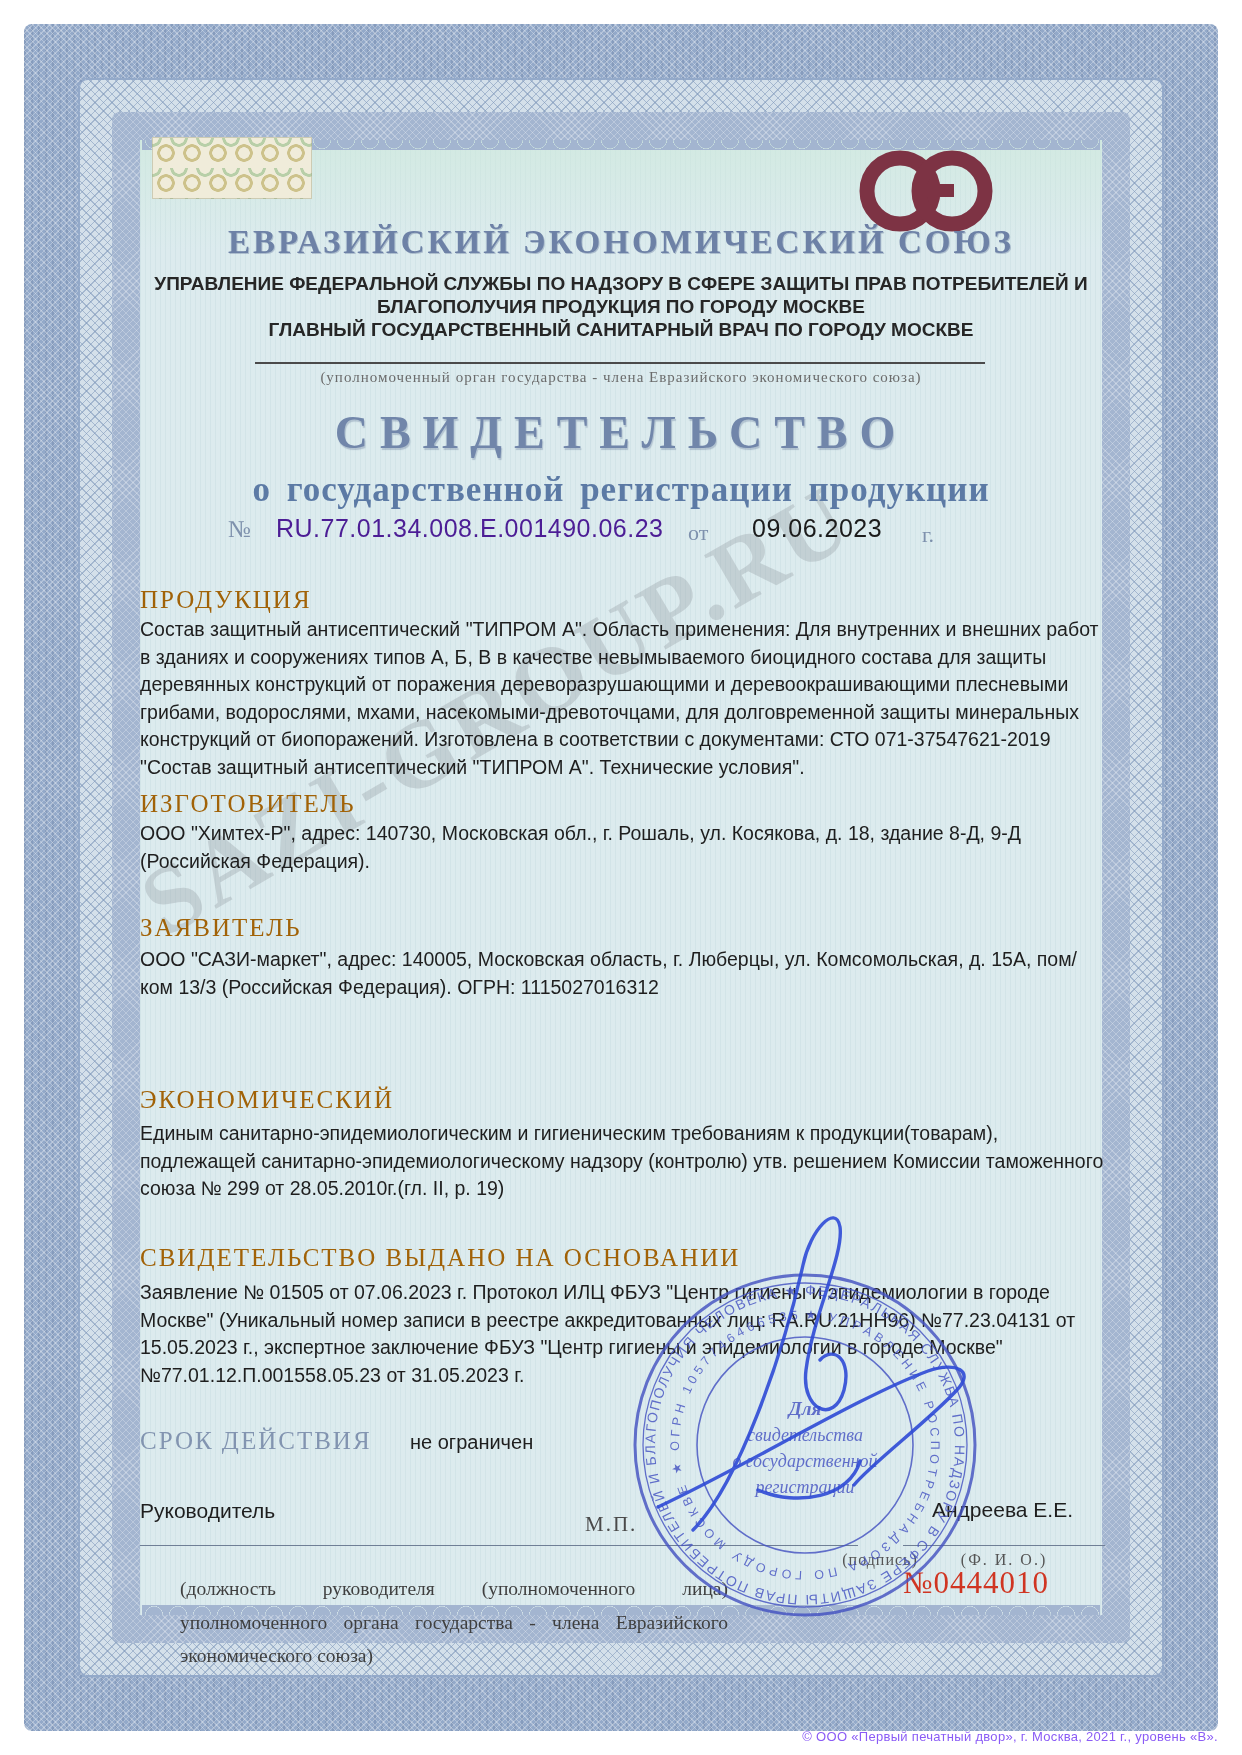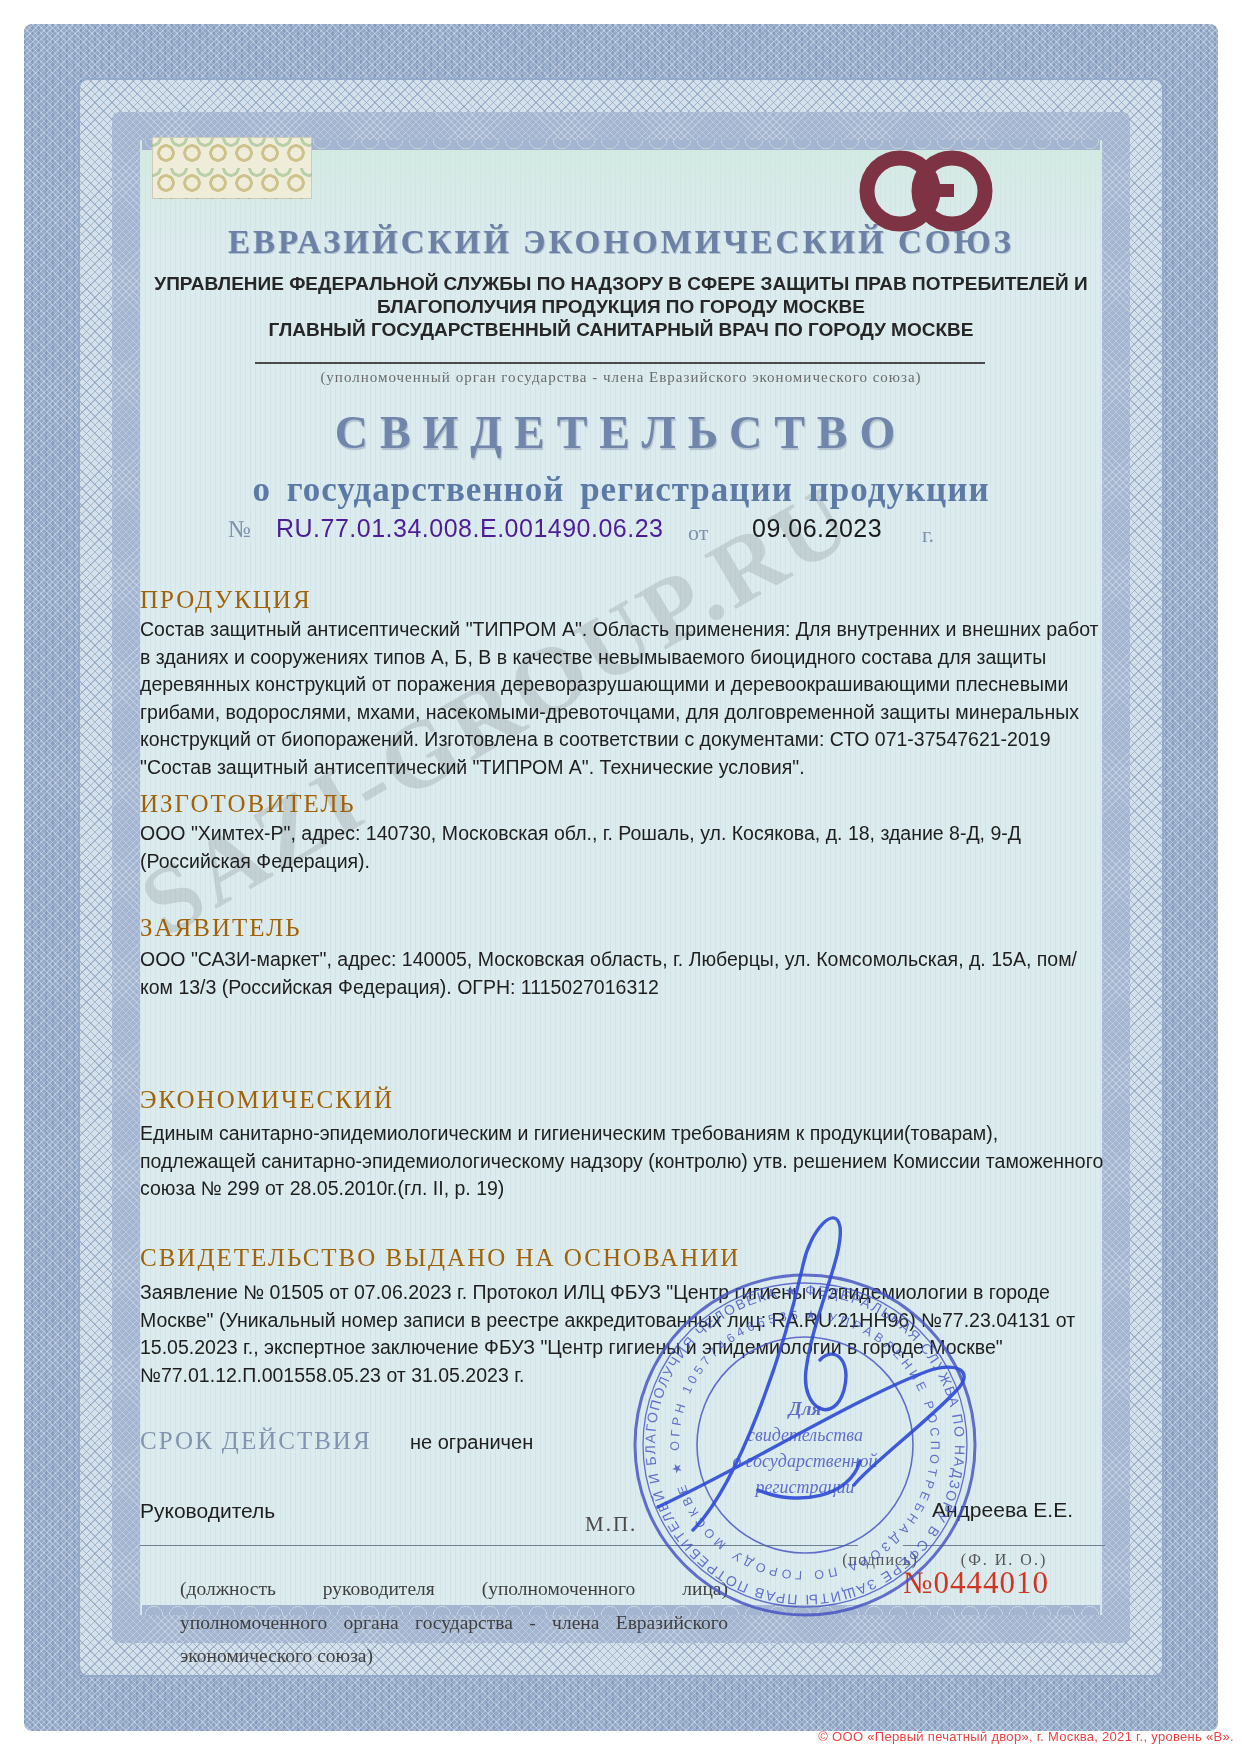--- a/index.html
+++ b/index.html
@@ -89,21 +89,21 @@
   .role-note{left:140px;top:1572px;width:548px;text-align:justify;
     font-family:"Liberation Serif",serif;font-size:19.5px;line-height:33.5px;color:#3f3f3f;margin-left:40px;}
   .blank-number{left:903px;top:1565px;font-family:"Liberation Serif","DejaVu Serif",serif;
     font-size:31px;letter-spacing:1px;color:#d03522;}
   .watermark{left:150px;top:855px;width:900px;z-index:1;transform:rotate(-30deg);transform-origin:left center;
     font-family:"Liberation Serif",serif;font-weight:bold;font-size:95px;letter-spacing:4px;
     color:rgba(140,146,152,.30);white-space:nowrap;}
   .stamp{left:629px;top:1269px;width:352px;height:352px;z-index:5;opacity:.82;}
   .signature{left:598px;top:1185px;width:430px;height:390px;z-index:6;}
   .logo{left:852px;top:143px;width:150px;height:96px;}
-  .footer{position:absolute;right:8px;top:1729px;z-index:2;font-size:13px;letter-spacing:.3px;color:#ef4444;}
+  .footer{position:absolute;right:24px;top:1729px;z-index:2;font-size:13px;letter-spacing:.3px;color:#8b5cf6;}
 </style>
 </head>
 <body>
 
 <div class="page">
   <div class="band band-a"></div>
   <div class="sc scA-t"></div>
   <div class="sc scA-b"></div>
   <div class="sc scA-l"></div>
   <div class="sc scA-r"></div>

